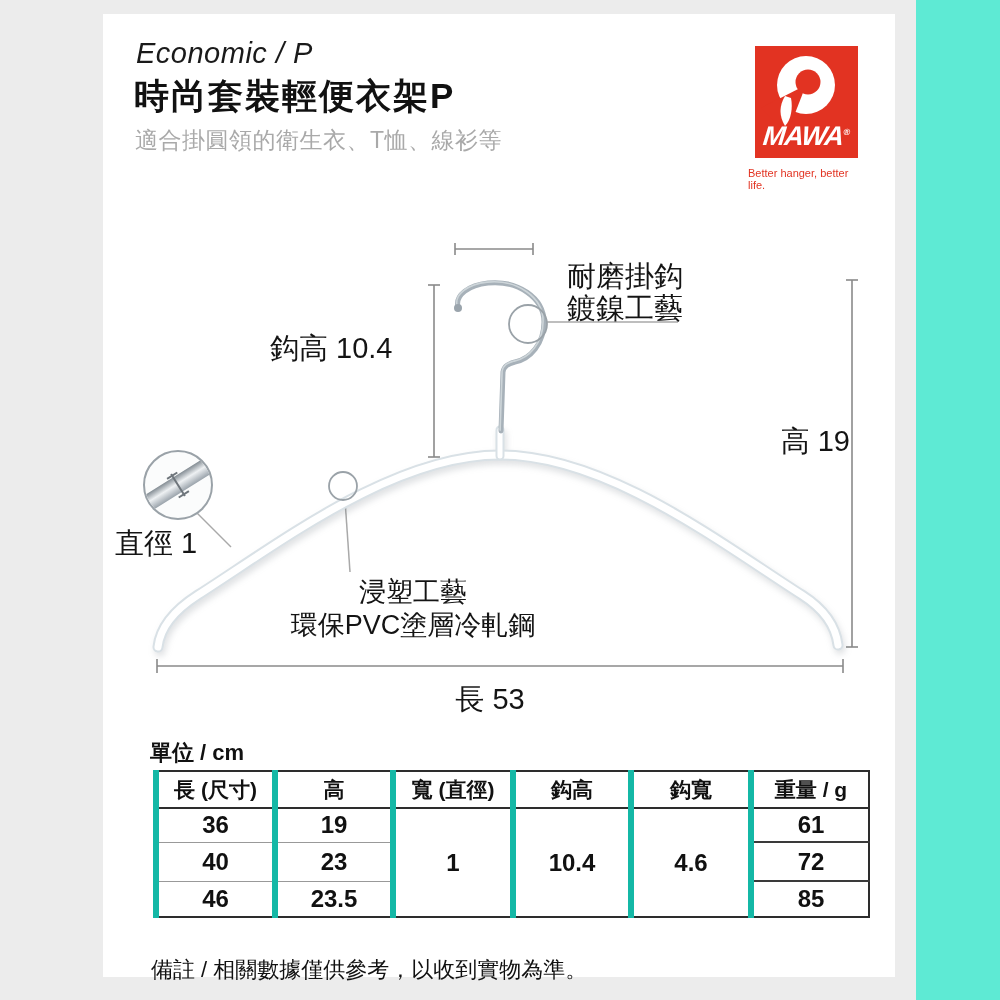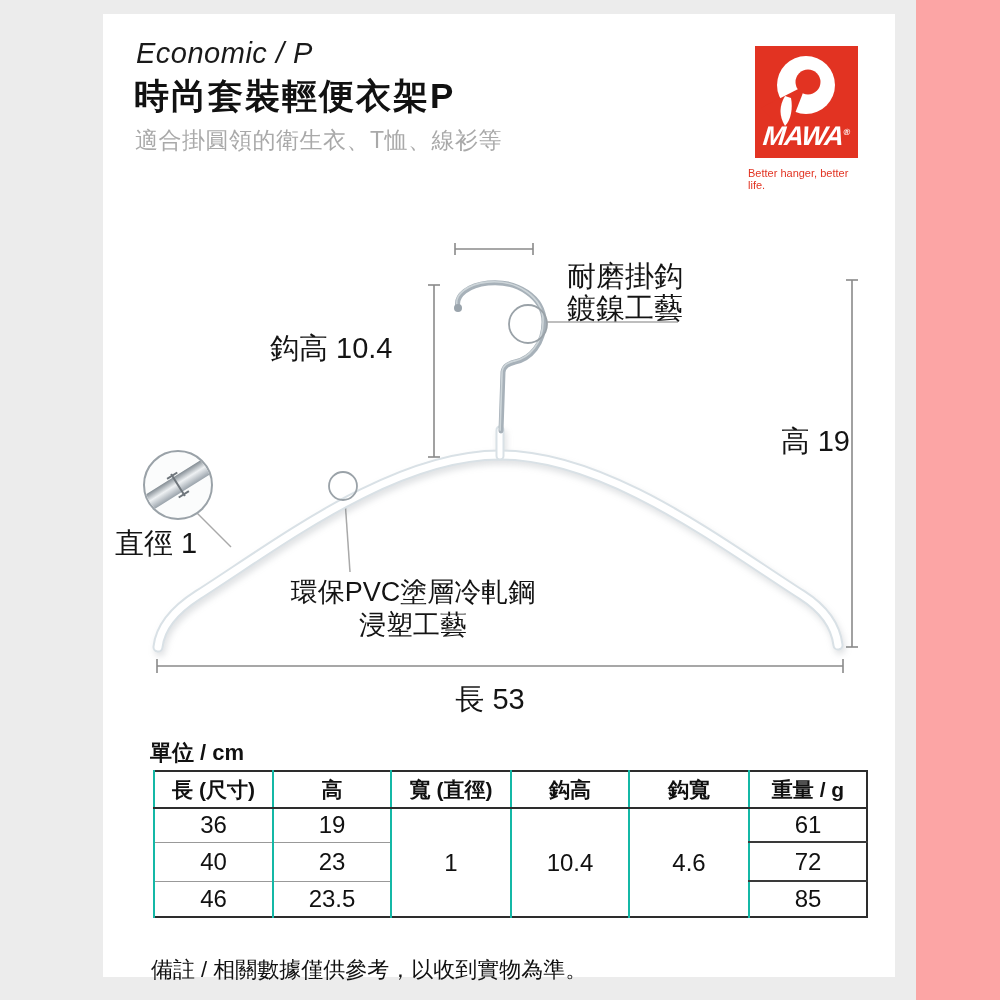--- a/index.html
+++ b/index.html
@@ -1,16 +1,16 @@
 <!DOCTYPE html>
 <html><head>
 <meta charset="utf-8">
 <style>
   html,body{margin:0;padding:0;background:#ffffff;}
-  .stage{position:relative;width:1000px;height:1000px;background:#fca5a5;overflow:hidden;
+  .stage{position:relative;width:1000px;height:1000px;background:#5eead4;overflow:hidden;
          font-family:"Liberation Sans","DejaVu Sans",sans-serif;}
   .panel{position:absolute;left:0;top:0;width:916px;height:1000px;background:#ececec;}
   .card{position:absolute;left:103px;top:14px;width:792px;height:963px;background:#ffffff;}
 
   
   .series{position:absolute;left:33px;top:23px;font-size:29px;font-style:italic;color:#1a1a1a;letter-spacing:.5px;}
   .title{position:absolute;left:31px;top:59px;font-size:35px;font-weight:700;color:#111;letter-spacing:2px;}
   .subtitle{position:absolute;left:32px;top:111px;font-size:23px;color:#a9a9a9;letter-spacing:0.5px;}
 
   
@@ -31,24 +31,24 @@
   .lbl-hook-note{left:464px;top:234px;line-height:32px;font-size:29px;color:#141414;position:absolute;margin-top:12px;}
   .lbl-coating{left:170px;top:562px;width:280px;text-align:center;line-height:33px;font-size:27px;color:#141414;position:absolute;}
 
   .diagram{position:absolute;left:0;top:0;}
   .body-group{filter:drop-shadow(2px 4px 3px rgba(100,110,120,0.20));}
 
   
   .unit{position:absolute;left:47px;top:724px;font-size:22px;font-weight:700;color:#111;}
   .spec-table{position:absolute;left:50px;top:756px;width:713px;border-collapse:collapse;table-layout:fixed;
               border:2px solid #2d2d2d;}
-  .spec-table th,.spec-table td{border-left:2px solid #14b8a6;text-align:center;padding:0;color:#111;
+  .spec-table th,.spec-table td{border-left:6px solid #14b8a6;text-align:center;padding:0;color:#111;
                                 font-family:"Liberation Sans","DejaVu Sans",sans-serif;}
   .spec-table th{height:35px;font-size:21px;font-weight:700;border-bottom:2px solid #2d2d2d;}
-  .spec-table td{font-size:24px;font-weight:400;}
+  .spec-table td{font-size:24px;font-weight:700;}
   .spec-table tr.r1 td{height:32px;}
   .spec-table tr.r2 td{height:37px;}
   .spec-table tr.r3 td{height:34px;}
   .sep-light{border-bottom:1px solid #999;}
   .sep-dark{border-bottom:2px solid #3a3a3a;}
   .note{position:absolute;left:48px;top:917px;font-size:22px;font-weight:400;color:#111;margin-top:24px;}
 </style>
 </head>
 <body>
 
@@ -143,22 +143,22 @@
     <div class="dim lbl-height">高 19</div>
     <div class="dim lbl-diameter">直徑 1</div>
     <div class="dim lbl-length">長 53</div>
 
     <div class="lbl-hook-note">
       <div>耐磨掛鈎</div>
       <div>鍍鎳工藝</div>
     </div>
 
     <div class="lbl-coating">
+      <div>浸塑工藝</div>
       <div>環保PVC塗層冷軋鋼</div>
-      <div>浸塑工藝</div>
     </div>
 
     <div class="unit">單位 / cm</div>
 
     <table class="spec-table">
       <colgroup>
         <col style="width:119px">
           <col style="width:118px">
           <col style="width:120px">
         <col style="width:118px">

